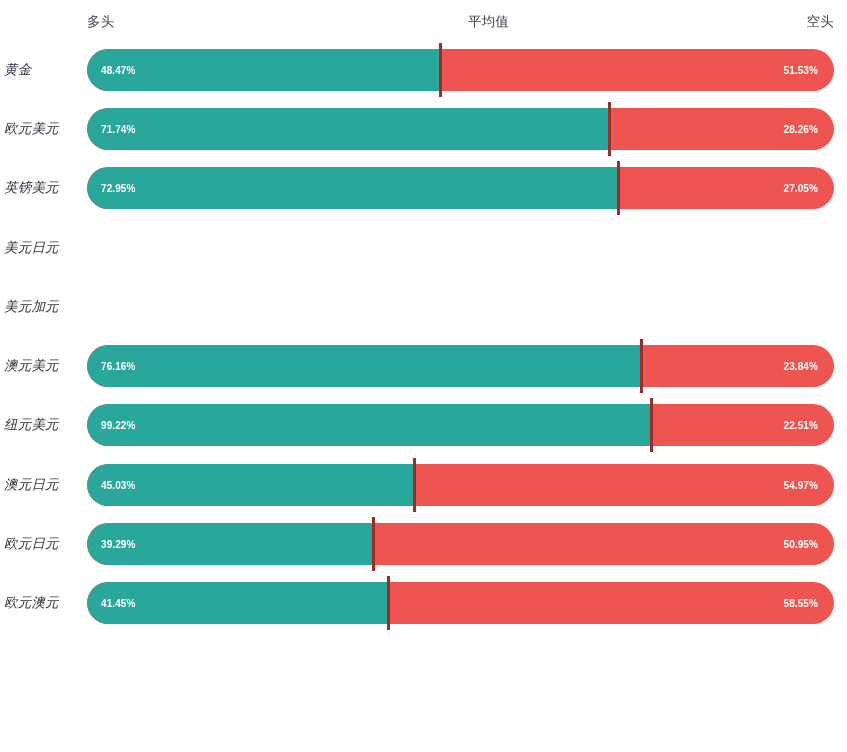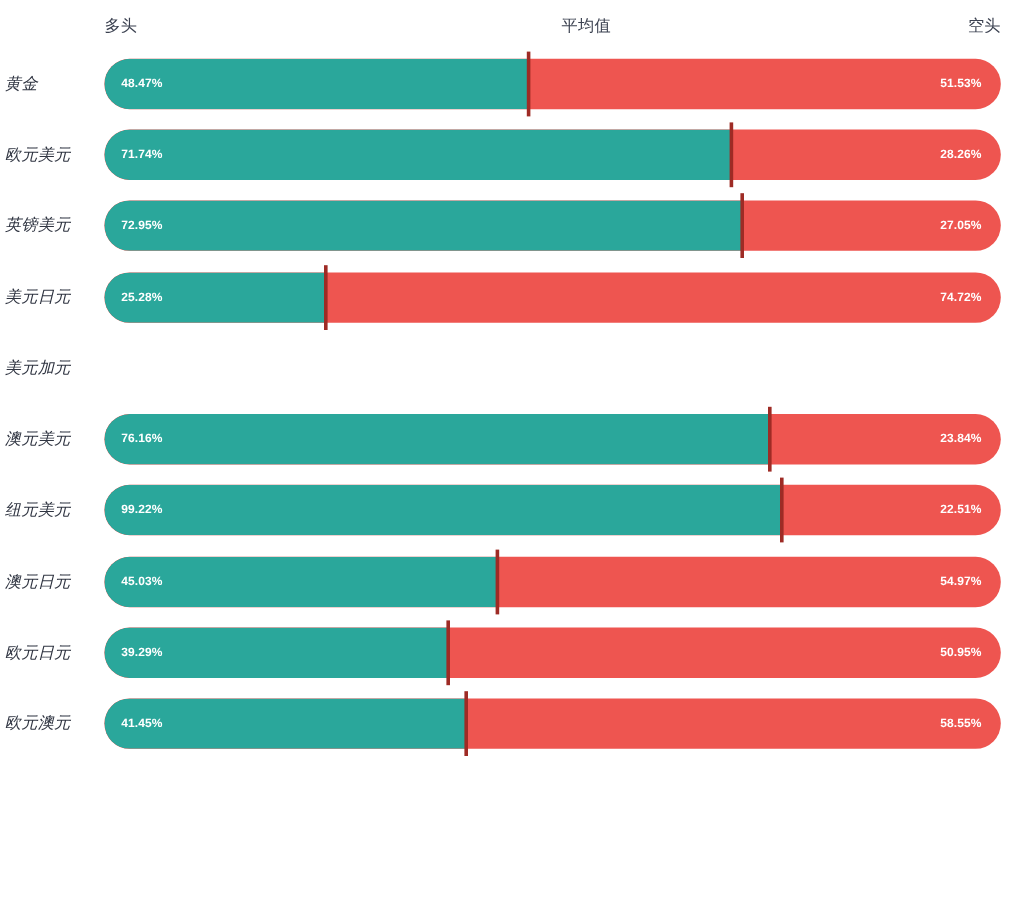--- a/index.html
+++ b/index.html
@@ -155,28 +155,20 @@
           <div class="track-clip">
             <div class="fill-long" style="width: 71.1262%;"></div>
           </div>
           <div class="marker" style="left: 71.1262%;"></div>
           <span class="pct pct-long">72.95%</span>
           <span class="pct pct-short">27.05%</span>
         </div>
       </div>
       <div class="row">
         <div class="row-label">美元日元</div>
-        <div class="track">
-          <div class="track-clip">
-            <div class="fill-long" style="width: 24.648%;"></div>
-          </div>
-          <div class="marker" style="left: 24.648%;"></div>
-          <span class="pct pct-long">25.28%</span>
-          <span class="pct pct-short">74.72%</span>
-        </div>
       </div>
       <div class="row">
         <div class="row-label">美元加元</div>
       </div>
       <div class="row">
         <div class="row-label">澳元美元</div>
         <div class="track">
           <div class="track-clip">
             <div class="fill-long" style="width: 74.256%;"></div>
           </div>

